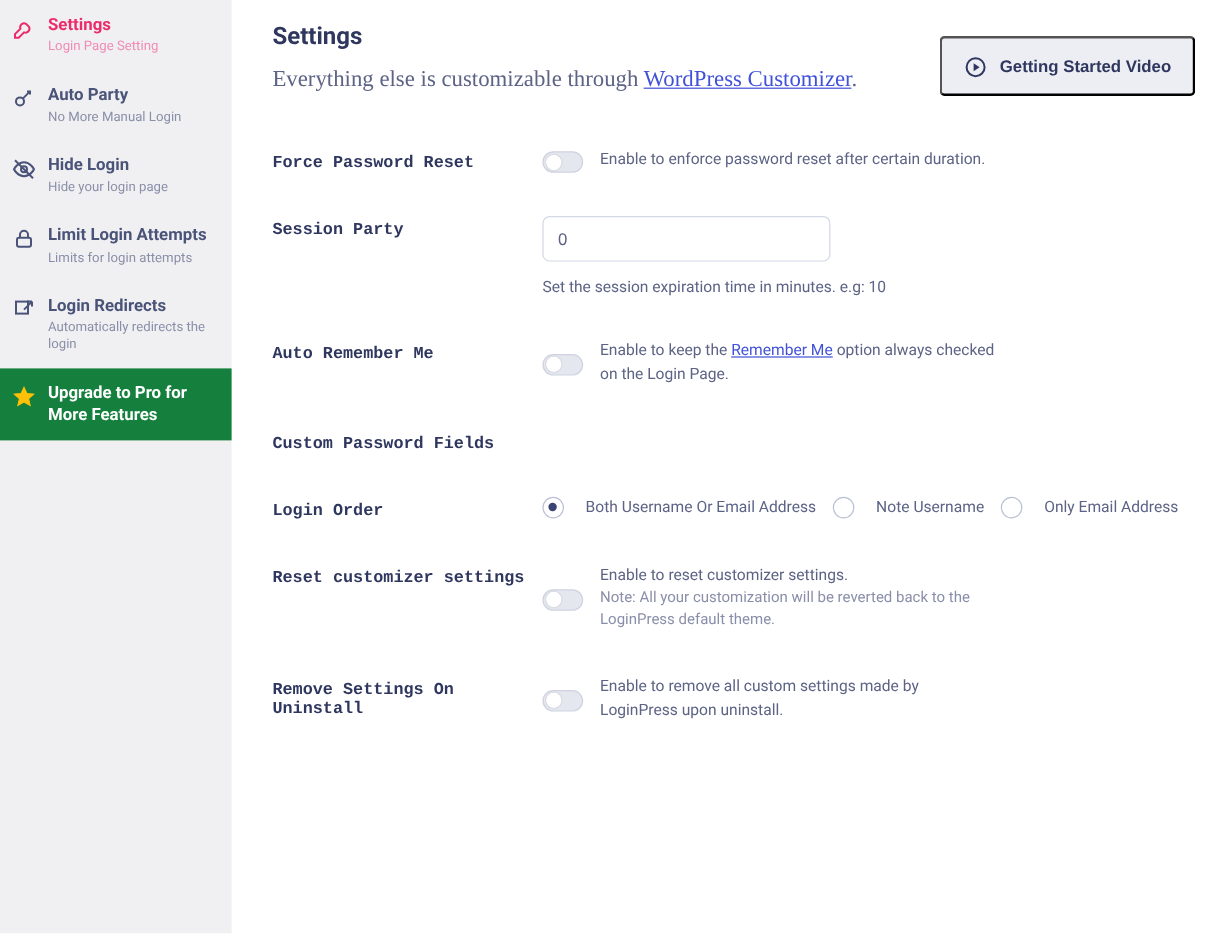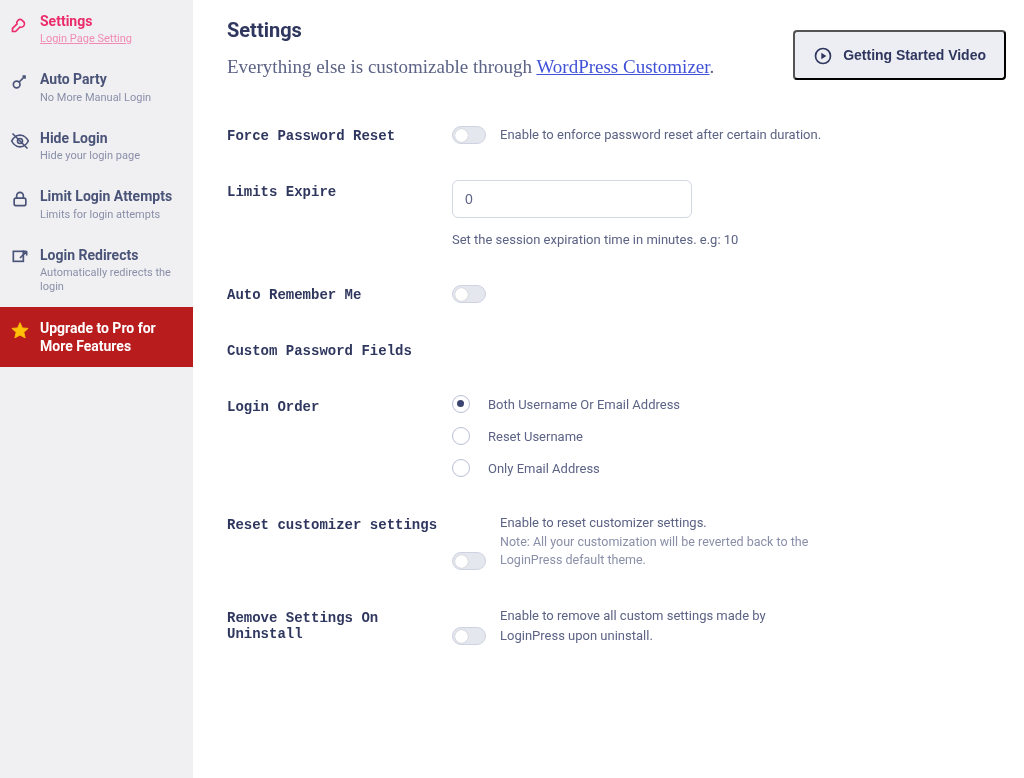--- a/index.html
+++ b/index.html
@@ -19,49 +19,49 @@
   .side-item {
     display: flex;
     align-items: flex-start;
     gap: 10px;
     padding: 12px 10px 12px 10px;
     cursor: pointer;
     color: #4a5378;
   }
   .side-item.active { color: #eb2c6b; }
   .side-item.upgrade {
-    background: #b91c1c;
+    background: #15803d;
     color: #fff;
     margin-top: 0;
   }
   .side-icon {
     width: 20px; height: 20px;
     flex: 0 0 20px;
     display: flex; align-items: center; justify-content: center;
     margin-top: 2px;
   }
   .side-text { display: flex; flex-direction: column; gap: 2px; }
   .side-title { font-weight: 700; font-size: 14px; line-height: 1.3; }
   .side-sub { font-size: 11px; color: #8a8fa9; line-height: 1.3; }
-  .side-item.active .side-sub { color: #f08cb2; text-decoration: underline; }
+  .side-item.active .side-sub { color: #f08cb2; }
   .side-item.upgrade .side-title { color: #fff; font-size: 14px; }
 
   .main {
     flex: 1;
     padding: 18px 34px 24px 34px;
     position: relative;
     overflow: auto;
   }
   .page-title { font-size: 20px; font-weight: 700; color: #2f375f; margin-bottom: 14px; }
   .intro { font-size: 19px; color: #5c6385; margin-bottom: 28px; font-family: Liberation Serif, serif; }
   .intro a, .linkish { color: #4152d8; text-decoration: underline; cursor: pointer; }
 
   .video-btn {
     position: absolute;
-    top: 30px; right: 18px;
+    top: 30px; right: 28px;
     background: #eceef3;
     color: #2f375f;
     padding: 12px 18px;
     border-radius: 4px;
     display: flex; align-items: center; gap: 10px;
     font-weight: 600;
     font-size: 14px;
     cursor: pointer;
   }
 
@@ -73,21 +73,21 @@
   .row-label {
     width: 225px;
     flex: 0 0 225px;
     font-weight: 700;
     font-size: 14px;
     color: #2f375f;
     padding-top: 4px;
     font-family: Liberation Mono, monospace;
   }
   .row-control { flex: 1; display: flex; flex-direction: column; gap: 6px; }
-  .ctrl-line { display: flex; align-items: flex-end; gap: 14px; }
+  .ctrl-line { display: flex; align-items: center; gap: 14px; }
   .ctrl-desc { font-size: 13px; color: #5c6385; line-height: 1.5; max-width: 330px; }
   .ctrl-note { font-size: 12.5px; color: #8a8fa9; max-width: 330px; line-height: 1.5; }
   .helper { font-size: 13px; color: #5c6385; margin-top: 8px; }
 
   .toggle {
     width: 34px; height: 18px;
     background: #e5e7ef;
     border: 1px solid #cfd3e1;
     border-radius: 999px;
     position: relative;
@@ -107,21 +107,21 @@
 
   .text-input {
     width: 240px;
     padding: 10px 12px;
     border: 1.5px solid #d4d8e5;
     border-radius: 6px;
     font-size: 14px;
     color: #5c6385;
   }
 
-  .radio-col { display: flex; flex-direction: column; gap: 14px; }
+  .radio-col { display: flex; flex-direction: row; gap: 14px; }
   .radio-line { display: flex; align-items: center; gap: 18px; }
   .radio {
     width: 18px; height: 18px;
     border: 1.5px solid #b9bfd4;
     border-radius: 50%;
     position: relative;
     flex: 0 0 18px;
     cursor: pointer;
   }
   .radio.checked::after {
@@ -233,51 +233,54 @@
       <div class="row-label">Force Password Reset</div>
       <div class="row-control">
         <div class="ctrl-line">
           <div class="toggle"></div>
           <div class="ctrl-desc">Enable to enforce password reset after certain duration.</div>
         </div>
       </div>
     </div>
 
     <div class="row">
-      <div class="row-label">Limits Expire</div>
+      <div class="row-label">Session Party</div>
       <div class="row-control">
         <input class="text-input" type="text" value="0" style="">
         <div class="helper">Set the session expiration time in minutes. e.g: 10</div>
       </div>
     </div>
 
     <div class="row">
       <div class="row-label">Auto Remember Me</div>
       <div class="row-control">
         <div class="ctrl-line">
           <div class="toggle"></div>
+          <div class="ctrl-desc">
+            <span>Enable to keep the </span><a href="#" class="linkish">Remember Me</a><span> option always checked on the Login Page.</span>
+          </div>
         </div>
       </div>
     </div>
 
     <div class="row">
       <div class="row-label">Custom Password Fields</div>
     </div>
 
     <div class="row">
       <div class="row-label">Login Order</div>
       <div class="row-control">
         <div class="radio-col" id="login-order-radios">
             <div class="radio-line">
               <span class="radio checked"></span>
               <span class="radio-label">Both Username Or Email Address</span>
             </div>
             <div class="radio-line">
               <span class="radio"></span>
-              <span class="radio-label">Reset Username</span>
+              <span class="radio-label">Note Username</span>
             </div>
             <div class="radio-line">
               <span class="radio"></span>
               <span class="radio-label">Only Email Address</span>
             </div>
           </div>
       </div>
     </div>
 
 

